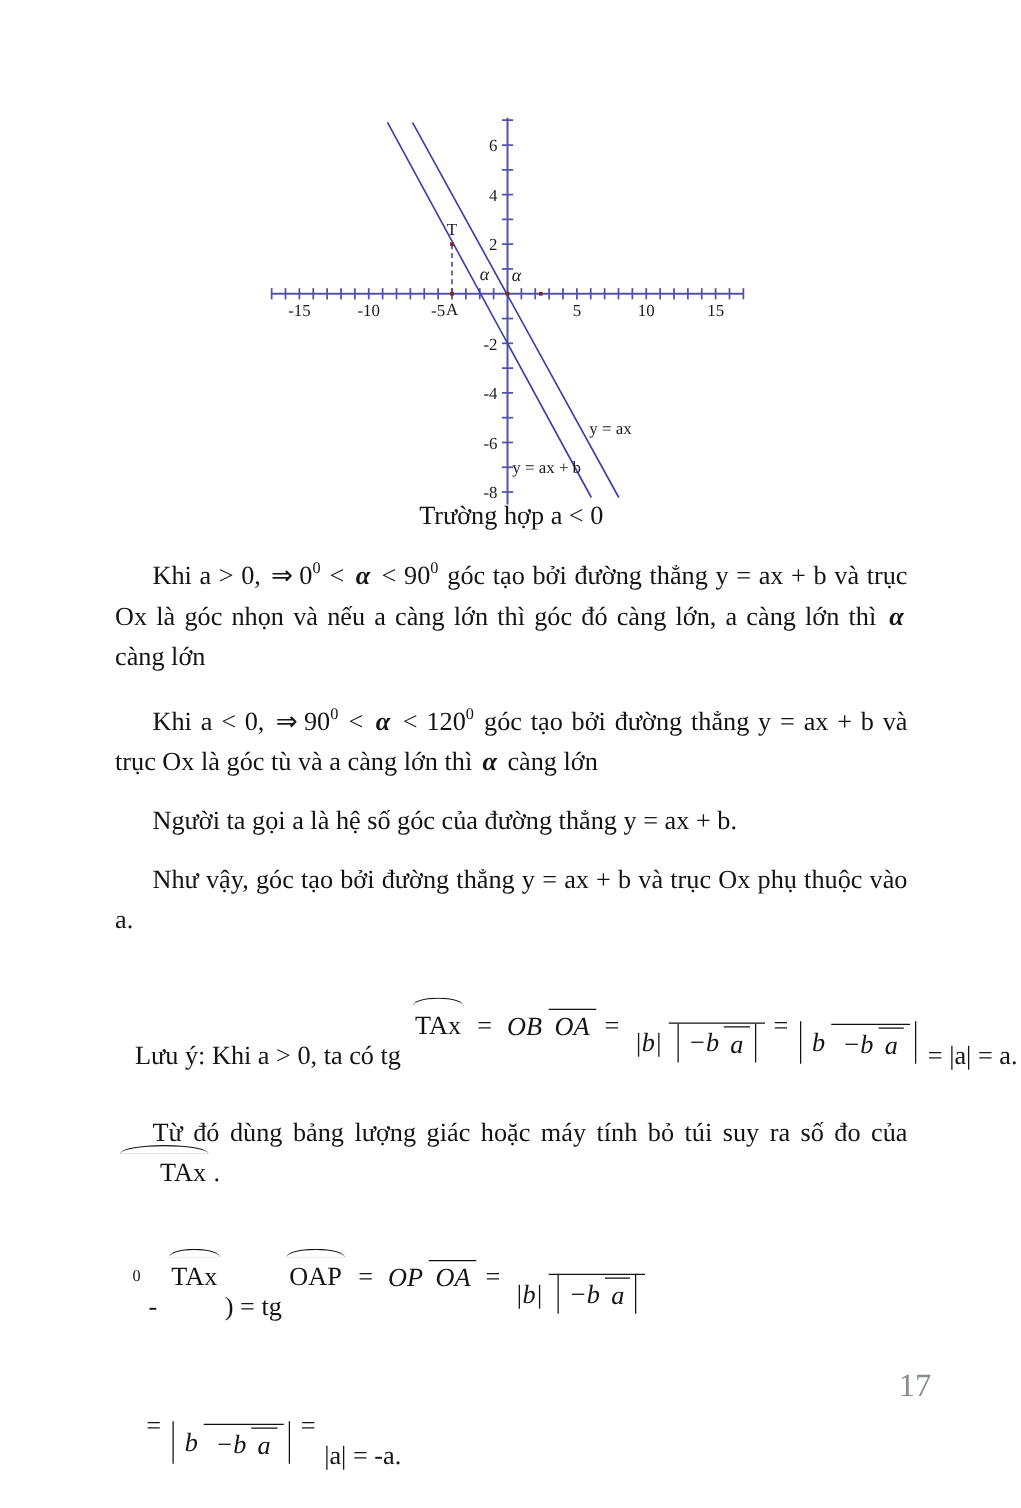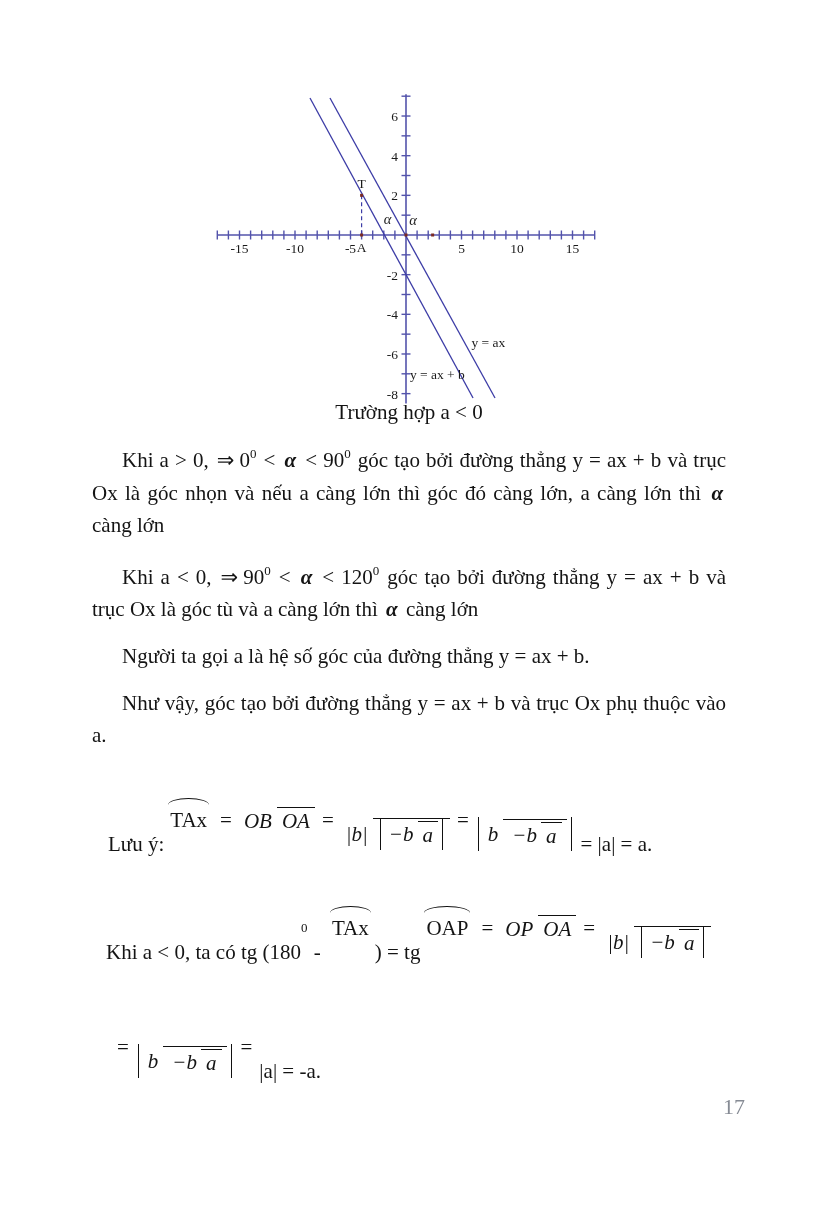--- a/index.html
+++ b/index.html
@@ -53,21 +53,21 @@
     border-top:1.5px solid #111;
     border-radius:50% 50% 0 0 / 100% 100% 0 0;
   }
   .note-row{margin-top:0;height:110px;padding-left:30px;}
   .p6-row{margin-top:0;height:106px;padding-left:28px;}
   .p7-row{margin-top:18px;height:96px;padding-left:32px;}
   .p5-margin{margin-top:6px;}
   
   .page-number{
     position:absolute;right:72px;top:1094px;
-    font-size:22px;color:#868b94;
+    font-size:26px;color:#868b94;
   }
 </style>
 </head>
 <body>
 
 <div class="page">
   <div class="content">
 
     <div class="figure">
       <svg width="412" height="325" viewBox="0 0 412 325">
@@ -155,20 +155,21 @@
     <p class="body-par"><span>Khi a &gt; 0, </span><span class="arrow">⇒</span><span>0</span><sup class="deg">0</sup><span> &lt; </span><span class="alpha-t">α</span><span> &lt; </span><span>90</span><sup class="deg">0</sup><span> góc tạo bởi đường thẳng y = ax + b và trục Ox là góc nhọn và nếu a càng lớn thì góc đó càng lớn, a càng lớn thì </span><span class="alpha-t">α</span><span> càng lớn</span></p>
 
     <p class="body-par"><span>Khi a &lt; 0, </span><span class="arrow">⇒</span><span>90</span><sup class="deg">0</sup><span> &lt; </span><span class="alpha-t">α</span><span> &lt; </span><span>120</span><sup class="deg">0</sup><span> góc tạo bởi đường thẳng y = ax + b và trục Ox là góc tù và a càng lớn thì </span><span class="alpha-t">α</span><span> càng lớn</span></p>
 
     <p class="body-par">Người ta gọi a là hệ số góc của đường thẳng y = ax + b.</p>
 
     <p class="body-par">Như vậy, góc tạo bởi đường thẳng y = ax + b và trục Ox phụ thuộc vào a.</p>
 
     <div class="math-row note-row">
       <span class="txt">Lưu ý:</span>
+        <span class="txt"> Khi a &gt; 0, ta có tg </span>
       <span class="hat">TAx</span>
       <span class="eqs">=</span>
       <span class="frac">
           <span class="num">OB</span>
           <span class="den">OA</span>
         </span>
       <span class="eqs">=</span>
       <span class="frac shift">
         <span class="num">|b|</span>
         <span class="den"><span class="abs">
@@ -184,23 +185,23 @@
           <span class="num">b</span>
           <span class="den"><span class="frac">
                 <span class="num">−b</span>
                 <span class="den">a</span>
               </span></span>
         </span>
       </span>
       <span class="eqs txt">= |a| = a.</span>
     </div>
 
+    <p class="body-par p5-margin"><span>Từ đó dùng bảng lượng giác hoặc máy tính bỏ túi suy ra số đo của </span><span class="hat">TAx</span><span>.</span></p>
 
     <div class="math-row p6-row">
-      <span class="txt">Khi a &lt; 0, ta có tg (180</span>
         <sup class="deg">0</sup>
         <span class="txt"> - </span>
       <span class="hat">TAx</span>
       <span class="txt">) = tg</span>
       <span class="hat it">OAP</span>
       <span class="eqs">=</span>
       <span class="frac">
           <span class="num">OP</span>
           <span class="den">OA</span>
         </span>

